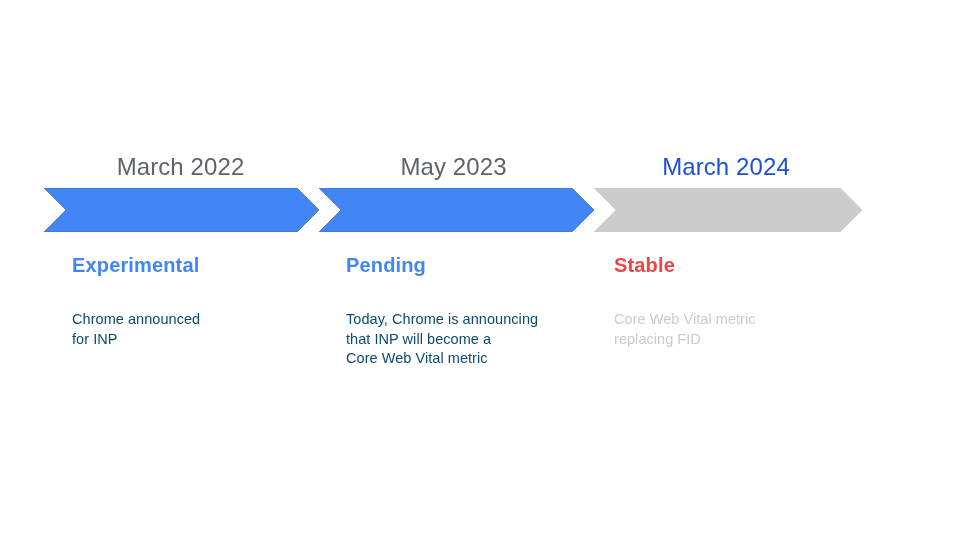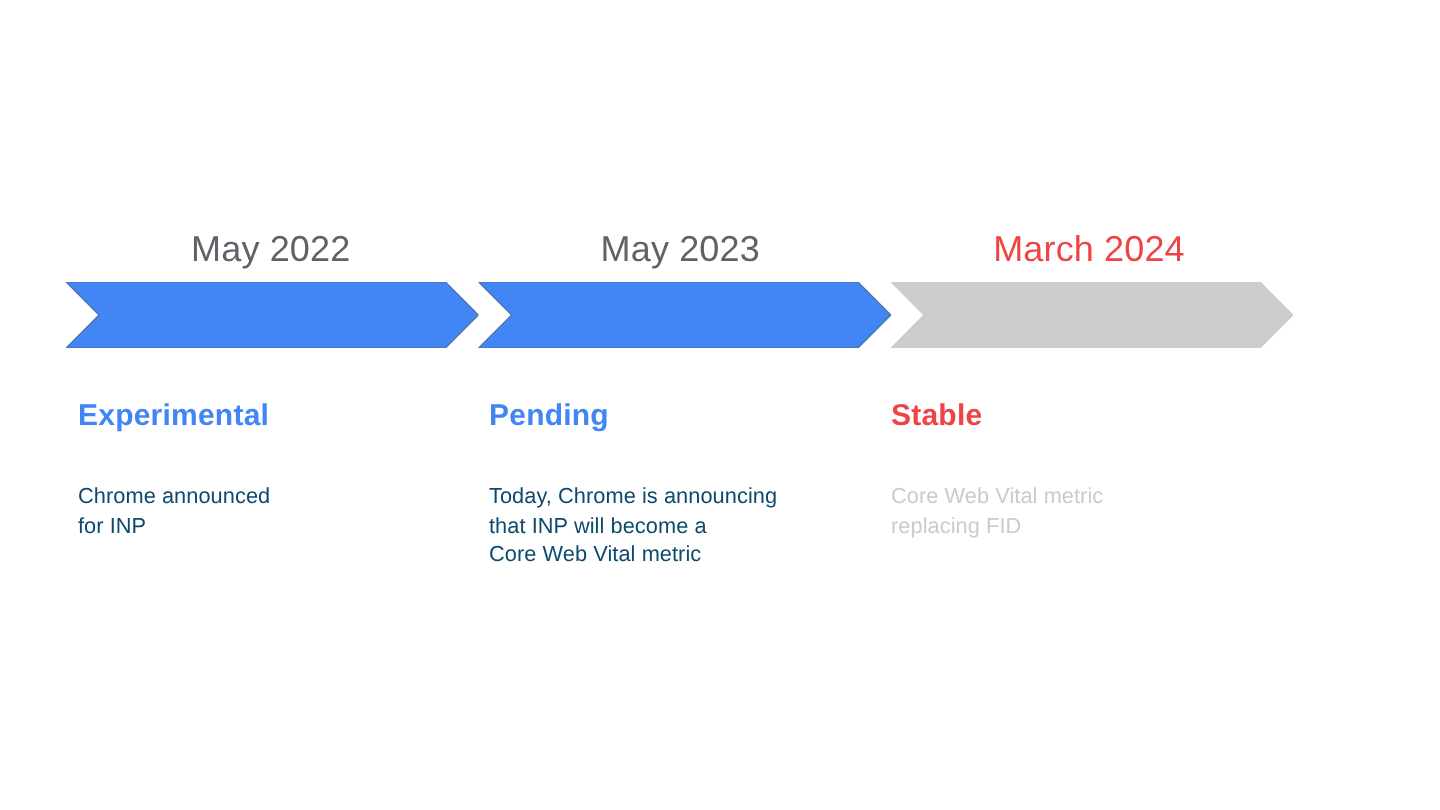--- a/index.html
+++ b/index.html
@@ -33,21 +33,21 @@
     top: 0;
     font-size: 24px;
     line-height: 34px;
     font-weight: 400;
     letter-spacing: 0.1px;
     white-space: nowrap;
     text-align: center;
   }
   .date-label.c0 { left: 0px;   width: 273px; color: #5f6368; }
   .date-label.c1 { left: 273px; width: 273px; color: #5f6368; }
-  .date-label.c2 { left: 546px; width: 272px; color: #ef4444; }
+  .date-label.c2 { left: 546px; width: 272px; color: #1d4ed8; }
 
   
   .chevron-band {
     position: absolute;
     left: 44px;
     top: 188px;
     width: 818px;
     height: 44px;
   }
   .chevron {
@@ -67,21 +67,22 @@
   
   .col-row {
     position: absolute;
     left: 52px;
     top: 252px;
     width: 810px;
     height: 140px;
   }
   .col {
     position: absolute;
-    top: 12px;
+    top: 0;
+    margin-left: 20px;
   }
   .col-0 { left: 0px;   width: 250px; }
   .col-1 { left: 274px; width: 250px; }
   .col-2 { left: 542px; width: 250px; }
 
   .col-heading {
     font-size: 20px;
     line-height: 26px;
     font-weight: 700;
     letter-spacing: 0.15px;
@@ -103,21 +104,21 @@
   .tone-active .col-body    { color: #0c4a6e; }
   .tone-muted  .col-heading { color: #ef4444; }
   .tone-muted  .col-body    { color: #cbcbcb; }
 </style>
 </head>
 <body>
 
 <div id="timeline-root">
 
   <div class="date-row">
-    <div class="date-label c0">May 2022</div>
+    <div class="date-label c0">March 2022</div>
     <div class="date-label c1">May 2023</div>
     <div class="date-label c2">March 2024</div>
   </div>
 
   <div class="chevron-band">
 
     <div class="chevron chev-0">
       <svg viewBox="0 0 275 44" preserveAspectRatio="none">
         <path d="M0,0 L253,0 L275,22 L253,44 L0,44 L22,22 Z" fill="#4285F4" stroke="#4a6fa8" stroke-width="0.8"></path>
       </svg>

